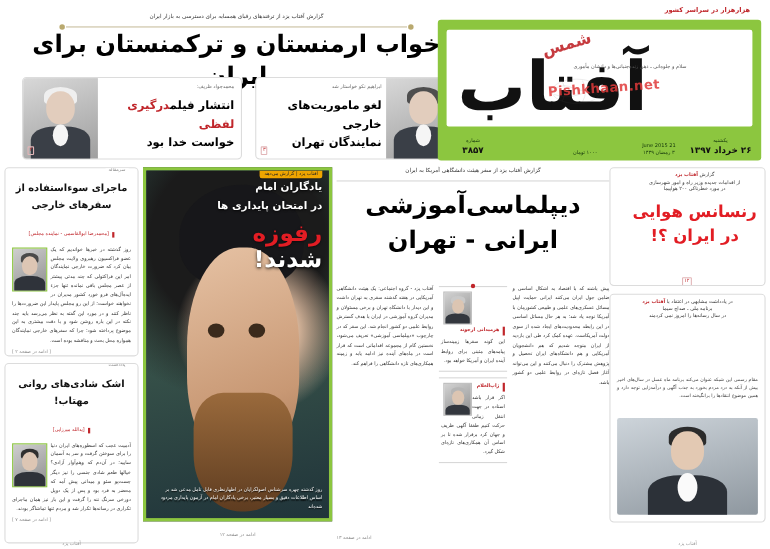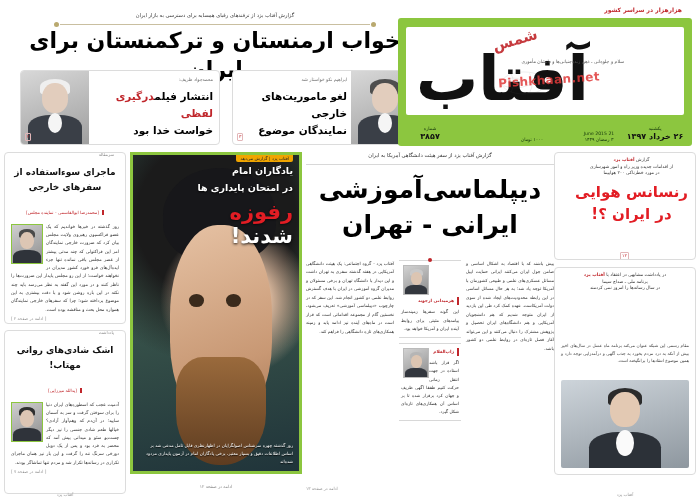--- a/index.html
+++ b/index.html
@@ -191,21 +191,21 @@
     font-size:4.3px;color:#888;text-align:center;line-height:18px;
   }
 
   
   .cmain{position:absolute;left:306px;top:152px;width:248px;bottom:2px;}
   .cm-kicker{
     font-size:5.2px;color:#333;text-align:center;line-height:1.3;margin-bottom:5px;
   }
   .cm-rule{height:1px;background:#d8d8d8;margin:0 0 7px;}
   .cm-head{
-    text-align:center;font-size:25px;font-weight:bold;line-height:1.42;color:#000;
+    text-align:center;font-size:22px;font-weight:bold;line-height:1.42;color:#000;
     letter-spacing:-.4px;margin-bottom:25px;
   }
   .cm-cols{
     position:absolute;left:0;right:0;top:108px;bottom:24px;
     display:flex;flex-direction:row-reverse;gap:5px;
   }
   .cm-col{flex:1;font-size:4.4px;line-height:1.92;color:#333;text-align:justify;text-align-last:right;}
   .cm-col.mid{flex:0 0 62px;}
   .qbox{
     border-top:1px solid #d8d8d8;border-bottom:1px solid #d8d8d8;
@@ -295,21 +295,21 @@
       <div class="tb-photo right">
         <div class="face f-body"></div>
         <div class="face f-shirt"></div>
         <div class="face f-hair" style="background:#4e4e4e;"></div>
         <div class="face f-head"></div>
       </div>
       <div class="tb-text">
         <div class="tb-kicker">ابراهیم نکو خواستار شد</div>
         <div class="tb-head">
           <span>لغو ماموریت‌های خارجی</span><br>
-          <span>نمایندگان موضوع</span>
+          <span>نمایندگان تهران</span>
         </div>
       </div>
       <div class="pagenum" style="left:4px;bottom:3px;">۳</div>
     </div>
   </div>
 
   <div class="mh-top-red" style="position:absolute;right:18px;top:6px;">هزارهزار در سراسر کشور</div>
 
   <div class="masthead">
     <div class="mh-white">

